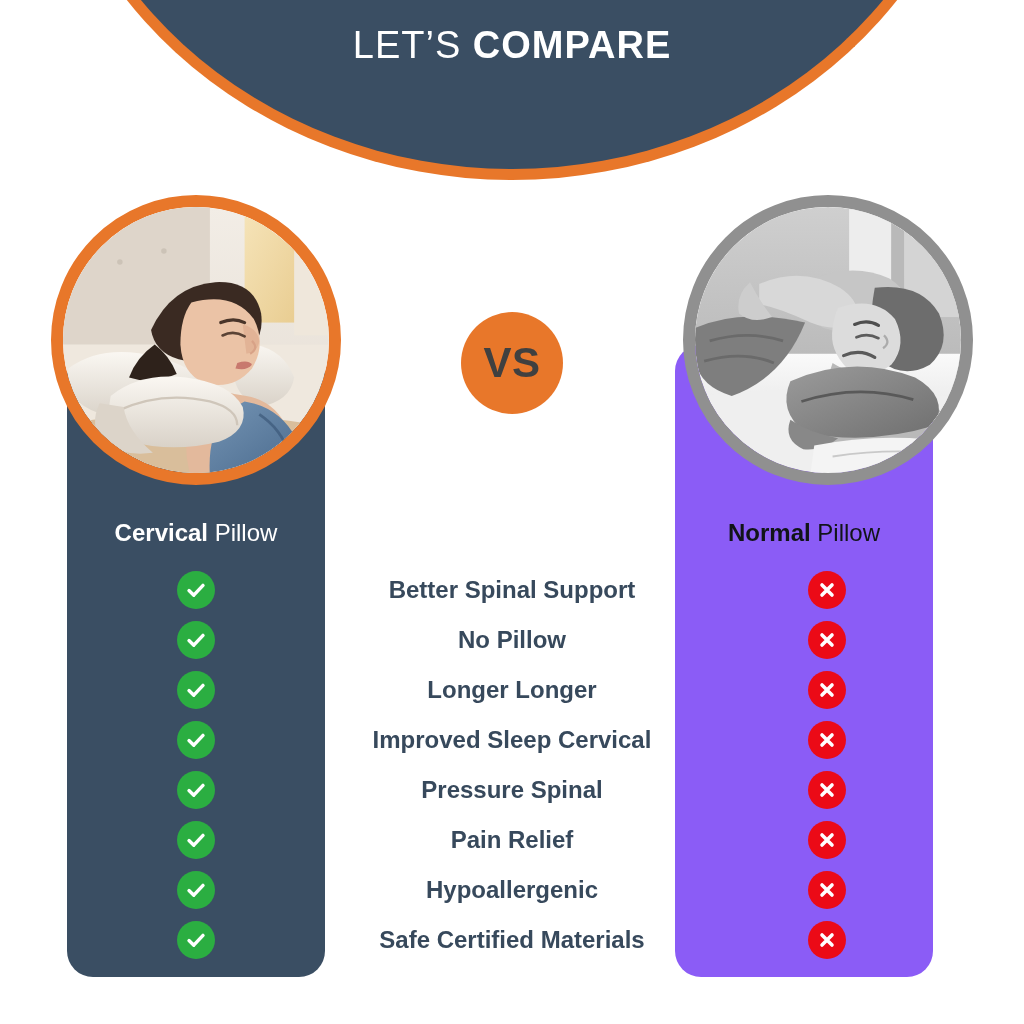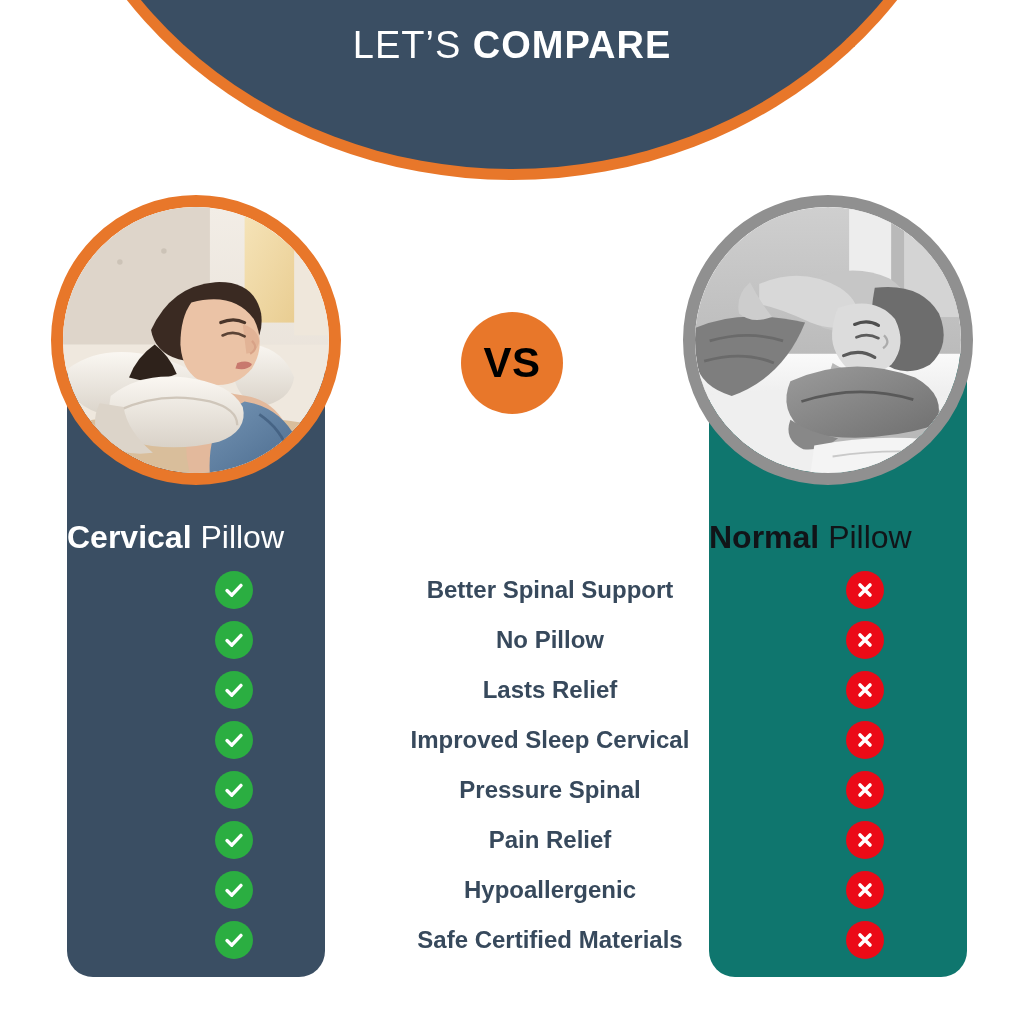--- a/index.html
+++ b/index.html
@@ -47,27 +47,28 @@
   
   .card {
     position: absolute;
     top: 345px;
     width: 258px;
     height: 632px;
     border-radius: 26px;
     z-index: 1;
   }
   .card-left  { left: 67px;  background: #3A4E63; }
-  .card-right { left: 709px; background: #0f766e; }
+  .card-right { left: 675px; background: #8b5cf6; }
 
   .card-label {
     position: absolute;
     top: 176px;
     width: 100%;
-    font-size: 32px;
+    text-align: center;
+    font-size: 24px;
     line-height: 1;
     white-space: nowrap;
   }
   .card-left .card-label  { color: #ffffff; }
   .card-right .card-label { color: #111418; }
   .card-label .thick { font-weight: 700; }
   .card-label .thin  { font-weight: 400; }
 
   
   .photo-circle {
@@ -92,35 +93,34 @@
     width: 102px;
     height: 102px;
     border-radius: 50%;
     background: #E8772A;
     display: flex;
     align-items: center;
     justify-content: center;
     z-index: 7;
   }
   .vs-badge span {
-    color: #000000;
+    color: #404040;
     font-size: 42px;
     font-weight: 700;
     letter-spacing: 0.5px;
     line-height: 1;
   }
 
   
   .rows { position: absolute; left: 0; top: 565px; width: 1024px; z-index: 8; }
   .row {
     position: relative;
     height: 50px;
     display: flex;
     align-items: center;
-    margin-left: 38px;
   }
   .cell-mark {
     position: absolute;
     width: 60px;
     height: 50px;
     display: flex;
     align-items: center;
     justify-content: center;
   }
   .cell-yes { left: 166px; }
@@ -329,21 +329,21 @@
     </div>
 
     <div class="row">
       <div class="cell-mark cell-yes">
         <div class="badge badge-yes">
           <svg width="22" height="22" viewBox="0 0 22 22">
               <path d="M4 11.6 L8.8 16.2 L18 6.4" stroke="#ffffff" stroke-width="3.4" fill="none" stroke-linecap="round" stroke-linejoin="round"></path>
             </svg>
         </div>
       </div>
-      <div class="row-label">Lasts Relief</div>
+      <div class="row-label">Longer Longer</div>
       <div class="cell-mark cell-no">
         <div class="badge badge-no">
           <svg width="20" height="20" viewBox="0 0 20 20">
               <path d="M5 5 L15 15 M15 5 L5 15" stroke="#ffffff" stroke-width="3.6" fill="none" stroke-linecap="round"></path>
             </svg>
         </div>
       </div>
     </div>
 
     <div class="row">

